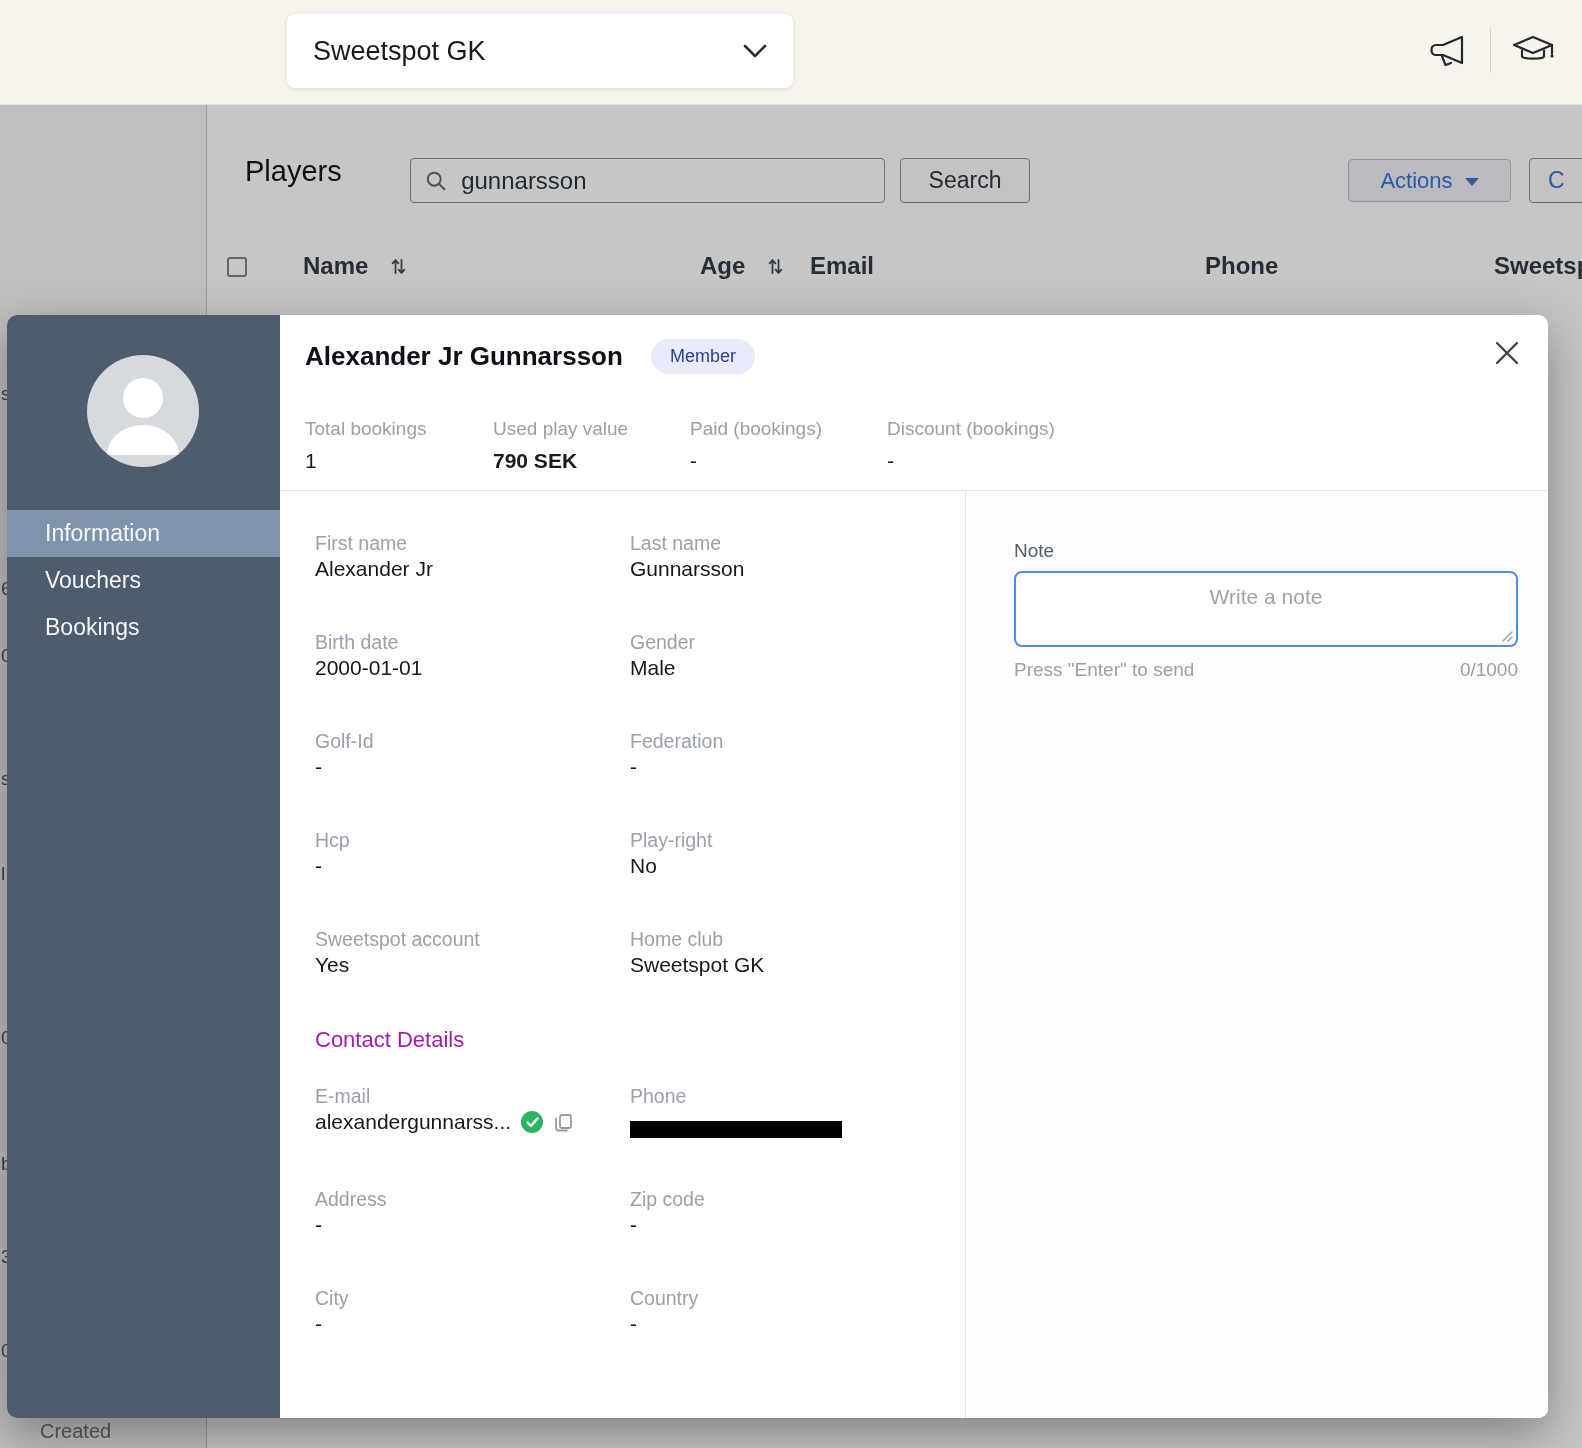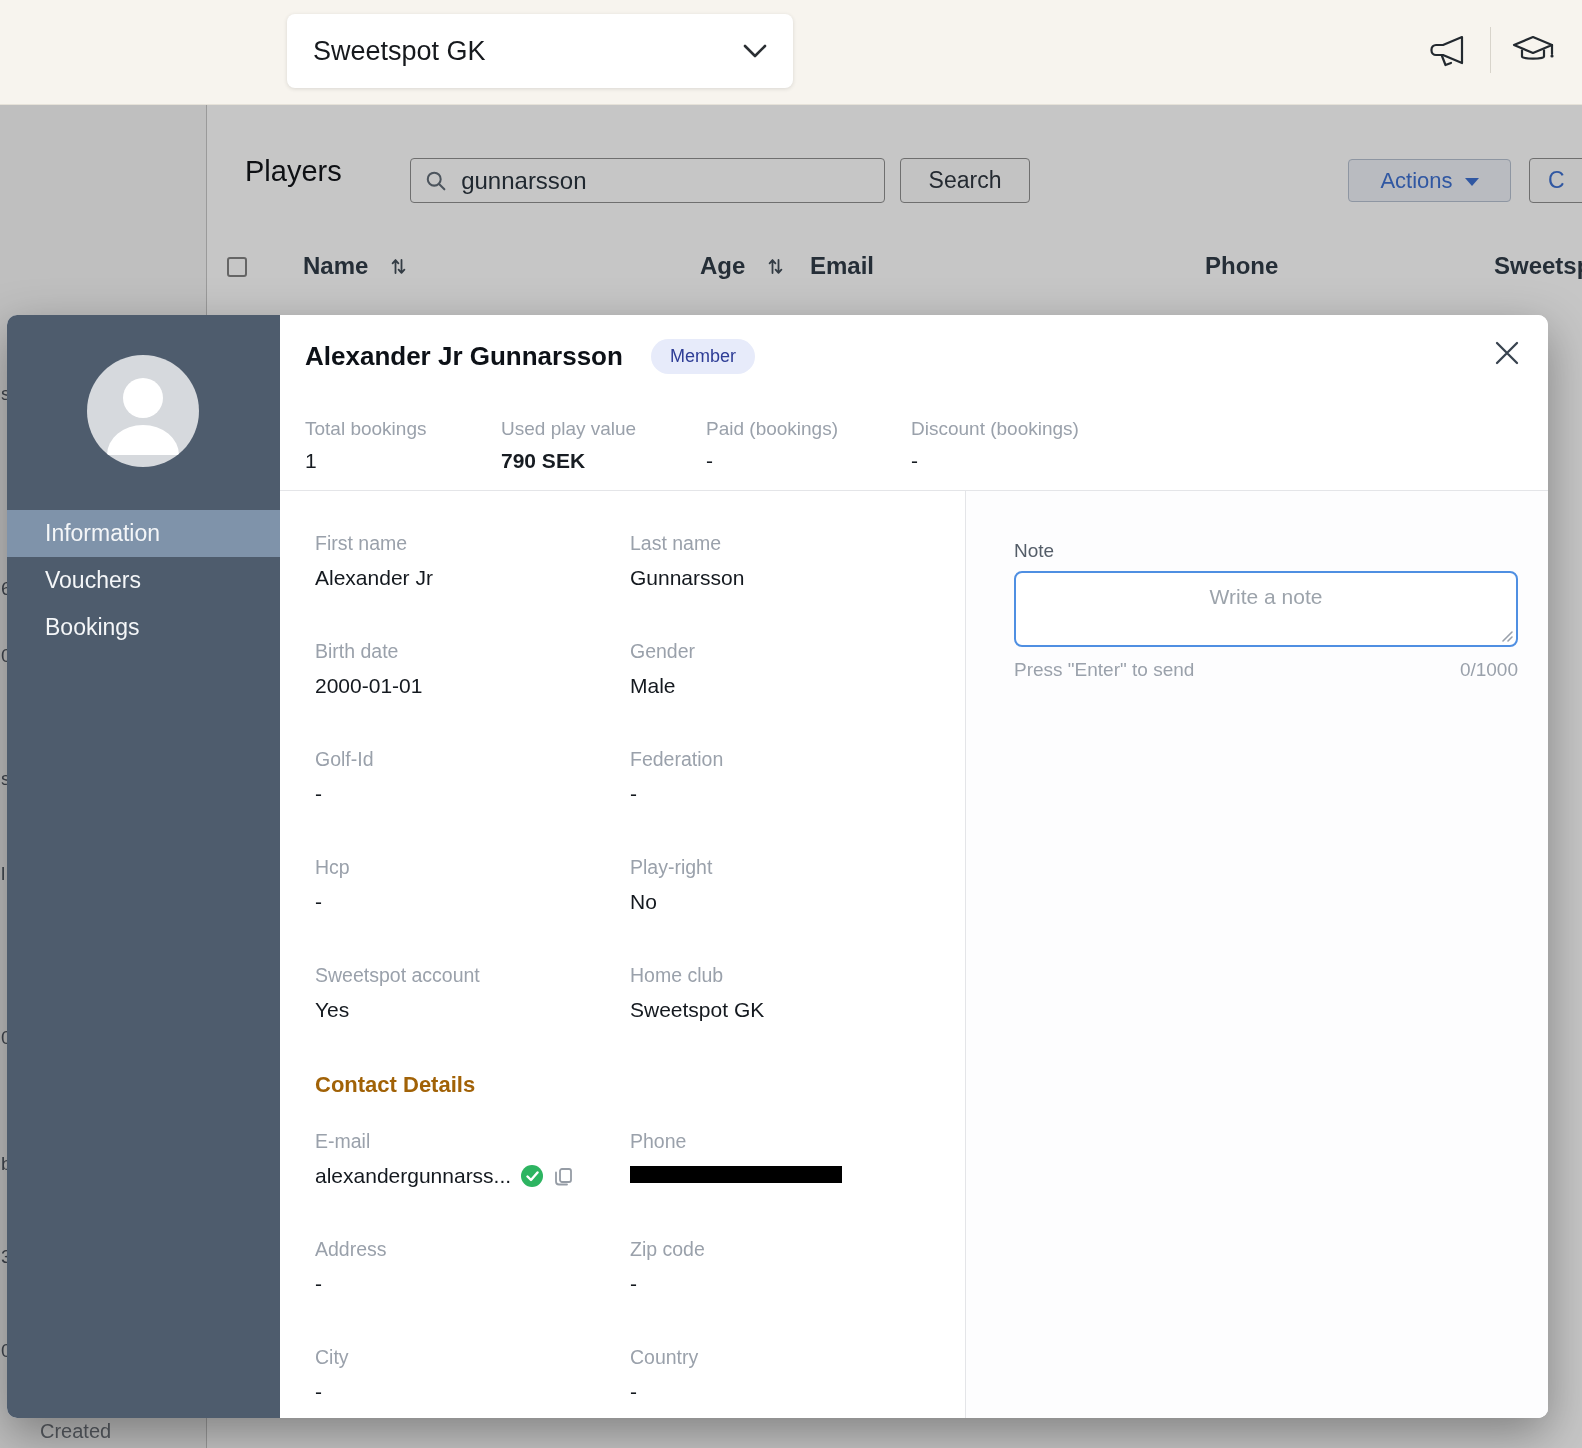--- a/index.html
+++ b/index.html
@@ -68,35 +68,35 @@
     font-size:23px; color:#f4f6f8; cursor:pointer; }
   .m-item.active { background:#7f93aa; }
 
   .m-main { flex:1; position:relative; background:#fff; }
   .m-close { position:absolute; top:17px; right:20px; width:42px; height:42px;
     display:flex; align-items:center; justify-content:center; cursor:pointer; }
   .m-head { position:absolute; left:25px; top:24px; display:flex; align-items:center; gap:28px; }
   .m-title { font-size:26px; font-weight:bold; color:#0d1117; }
   .m-badge { background:#e7ebfa; color:#2e3d96; font-size:18px; padding:7px 19px; border-radius:19px; }
 
-  .m-stats { position:absolute; left:25px; top:103px; display:flex;gap:8px; }
+  .m-stats { position:absolute; left:25px; top:103px; display:flex; }
   .stat .lbl { font-size:19px; color:#9aa1ab; }
   .stat .val { font-size:21px; color:#171c22; margin-top:9px; }
   .stat .val.strong { font-weight:bold; }
   .stat.w1 { width:188px; } .stat.w2 { width:197px; } .stat.w3 { width:197px; }
 
   .m-divider { position:absolute; left:0; right:0; top:175px; height:1px; background:#e4e5e8; }
 
   .m-form { position:absolute; left:0; top:176px; bottom:0; width:685px;
     padding:41px 0 0 35px; overflow:hidden; }
   .f-row { display:flex; margin-bottom:50px; }
   .f-col { width:315px; }
   .f-lbl { font-size:19.5px; color:#9aa1ab; }
-  .f-val { font-size:21px; color:#14191f; margin-top:11px; }
-  .contact-h { font-size:22px; font-weight:bold; color:#a16207; margin:12px 0 32px; }
+  .f-val { font-size:21px; color:#14191f; margin-top:2px; }
+  .contact-h { font-size:22px; font-weight:normal; color:#a21caf; margin:12px 0 32px; }
   .email-val { display:flex; align-items:center; gap:10px; }
   .vcheck { width:22px; height:22px; border-radius:50%; background:#2db461; flex:0 0 22px;
     display:flex; align-items:center; justify-content:center; }
   .copyic { cursor:pointer; }
   .redacted { width:212px; height:17px; background:#000; margin-top:13px; }
 
   .m-note { position:absolute; left:685px; top:176px; right:0; bottom:0;
     border-left:1px solid #e4e5e8; background:#fdfdfe; padding:49px 31px 0 48px; }
   .note-lbl { font-size:19px; color:#545d68; }
   .note-wrap { position:relative; margin-top:9px; width:504px; }

